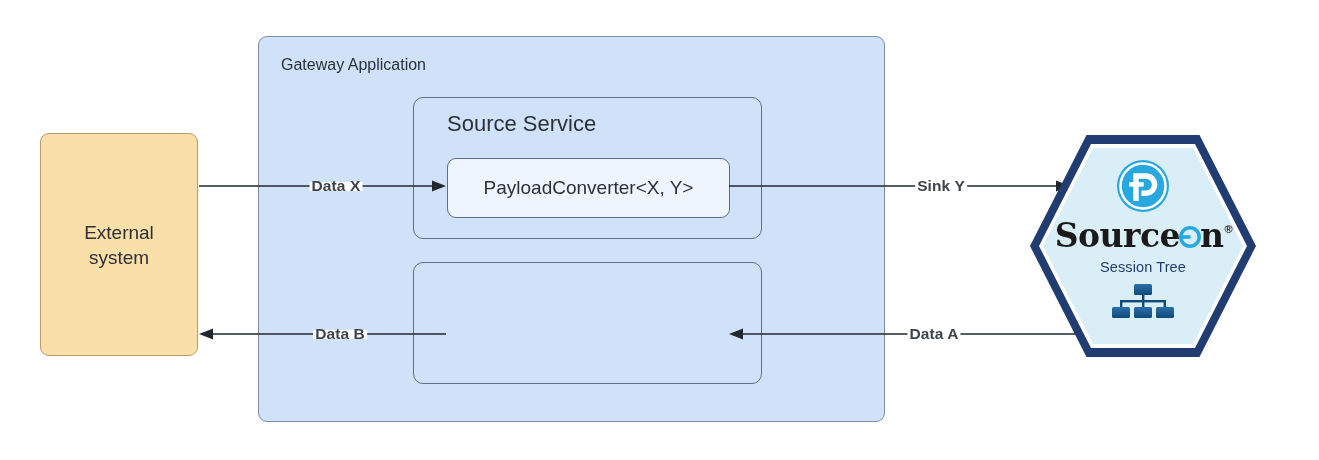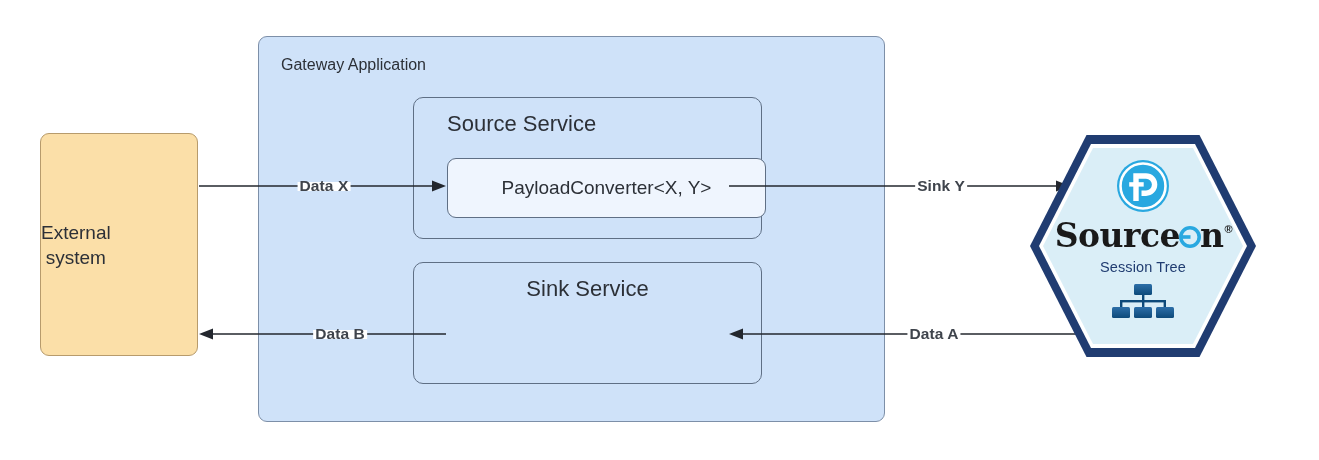--- a/index.html
+++ b/index.html
@@ -17,21 +17,21 @@
     height: 460px;
     background: #ffffff;
     overflow: hidden;
   }
 
   
   .box {
     position: absolute;
     box-sizing: border-box;
     display: flex;
-    justify-content: flex-start;
+    justify-content: center;
   }
 
   .external-system {
     left: 40px;
     top: 133px;
     width: 158px;
     height: 223px;
     background: #fbdfa8;
     border: 1.3px solid #b79b6c;
     border-radius: 9px;
@@ -85,21 +85,21 @@
     background: #eff5fe;
     border: 1.3px solid #5f6f85;
     border-radius: 9px;
     display: flex;
     align-items: center;
     justify-content: center;
     font-size: 19px;
     color: #2c3037;
     white-space: nowrap;
   }
-  .source-service .converter-box { left: 33px; top: 60px; width: 319px; height: 60px; }
+  .source-service .converter-box { left: 33px; top: 60px; width: 283px; height: 60px; }
   .sink-service   .converter-box { left: 33px; top: 42px; width: 283px; height: 60px; }
 
   
   .connector-svg {
     position: absolute;
     left: 0;
     top: 0;
     width: 1319px;
     height: 460px;
     pointer-events: none;
@@ -221,39 +221,38 @@
   <div class="box gateway-app">
     <div class="title">Gateway Application</div>
   </div>
 
   <div class="service-box source-service">
     <div class="service-title">Source Service</div>
     <div class="converter-box">PayloadConverter&lt;X, Y&gt;</div>
   </div>
 
   <div class="service-box sink-service">
-    <div class="service-title">Sink Service</div>
   </div>
 
   <svg class="connector-svg" viewBox="0 0 1319 460">
 
     <line class="edge-line" x1="199" y1="186" x2="434" y2="186"></line>
     <polygon class="edge-head" points="446,186 432,180.5 432,191.5"></polygon>
 
     <line class="edge-line" x1="729" y1="186" x2="1058" y2="186"></line>
     <polygon class="edge-head" points="1070,186 1056,180.5 1056,191.5"></polygon>
 
     <line class="edge-line" x1="1104" y1="334" x2="741" y2="334"></line>
     <polygon class="edge-head" points="729,334 743,328.5 743,339.5"></polygon>
 
     <line class="edge-line" x1="446" y1="334" x2="211" y2="334"></line>
     <polygon class="edge-head" points="199,334 213,328.5 213,339.5"></polygon>
   </svg>
 
-  <div class="edge-label" style="left:324px; top:186px;">Data X</div>
+  <div class="edge-label" style="left:336px; top:186px;">Data X</div>
   <div class="edge-label" style="left:941px; top:186px;">Sink Y</div>
   <div class="edge-label" style="left:934px; top:334px;">Data A</div>
   <div class="edge-label" style="left:340px; top:334px;">Data B</div>
 
   <div class="hexagon-node">
     <div class="hex-outer">
         <div class="hex-shape"></div>
       </div>
     <div class="hex-mid">
         <div class="hex-shape"></div>

